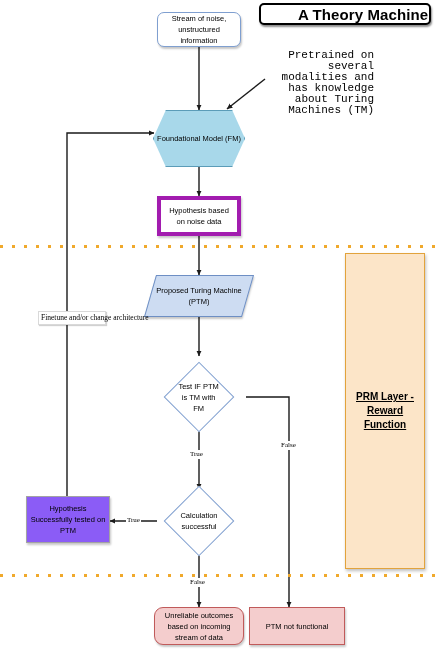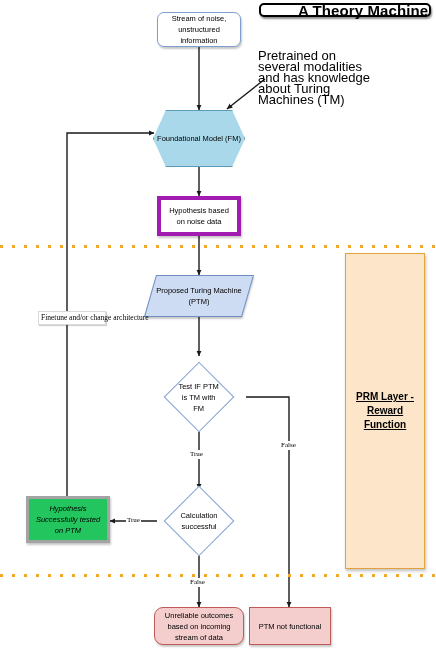--- a/index.html
+++ b/index.html
@@ -24,21 +24,21 @@
     width: 436px;
     height: 650px;
   }
 
   
   .title-box {
     position: absolute;
     left: 259px;
     top: 3px;
     width: 172px;
-    height: 14px;
+    height: 22px;
     border: 2px solid #000000;
     border-radius: 5px;
     background: #ffffff;
     box-shadow: 1px 2px 2px rgba(0,0,0,0.45);
     display: flex;
     align-items: center;
     justify-content: center;
     box-sizing: border-box;
     padding-left: 36px;
   }
@@ -70,24 +70,23 @@
     border-radius: 7px;
     background: #ffffff;
     box-shadow: 1px 2px 2px rgba(0,0,0,0.22);
   }
   .rect-box {
     border: 4px solid #a21caf;
     background: #ffffff;
     box-shadow: 1px 2px 2px rgba(0,0,0,0.22);
   }
   .green-box {
-    border: 3px solid #a3a3a3;
-    background: #22c55e;
-    box-shadow: 1px 2px 2px rgba(0,0,0,0.22);
-    font-style: italic;
+    border: 1px solid #a3a3a3;
+    background: #8b5cf6;
+    box-shadow: 1px 2px 2px rgba(0,0,0,0.22);
   }
   .red-box {
     border: 1px solid #c05a5a;
     background: #f4cdcd;
     box-shadow: 1px 2px 2px rgba(0,0,0,0.22);
   }
 
   
   .hexagon {
     background: #a8d8ea;
@@ -111,25 +110,26 @@
     transform: rotate(45deg);
   }
   .diamond span {
     transform: rotate(-45deg);
     width: 70px;
   }
 
   
   .annotation {
     position: absolute;
-    font-size: 13px;
+    font-size: 11px;
     line-height: 11px;
     color: #000000;
-    text-align: left;
+    text-align: right;
     z-index: 3;
+    font-family: Liberation Mono, monospace;
   }
   .edge-label {
     position: absolute;
     font-size: 7px;
     line-height: 9px;
     color: #000000;
     background: #ffffff;
     padding: 0 1px;
     z-index: 4;
     white-space: nowrap;
@@ -259,21 +259,21 @@
   </div>
 
   <div class="node green-box" style="left:26px; top:496px; width:84px; height:47px;">
     <span>Hypothesis Successfully tested on PTM</span>
   </div>
 
   <div class="node red-box" style="left:154px; top:607px; width:90px; height:38px;border-radius:9px;">
     <span>Unreliable outcomes based on incoming stream of data</span>
   </div>
 
-  <div class="node red-box" style="left:249px; top:607px; width:82px; height:38px;">
+  <div class="node red-box" style="left:249px; top:607px; width:96px; height:38px;">
     <span>PTM not functional</span>
   </div>
 
   <div class="annotation" style="left:258px; top:50px; width:116px;">
     <span>Pretrained on several modalities and has knowledge about Turing Machines (TM)</span>
   </div>
 
   <div class="edge-label multiline" style="left:38px; top:311px; width:62px;">
     <span>Finetune and/or change architecture</span>
   </div>

